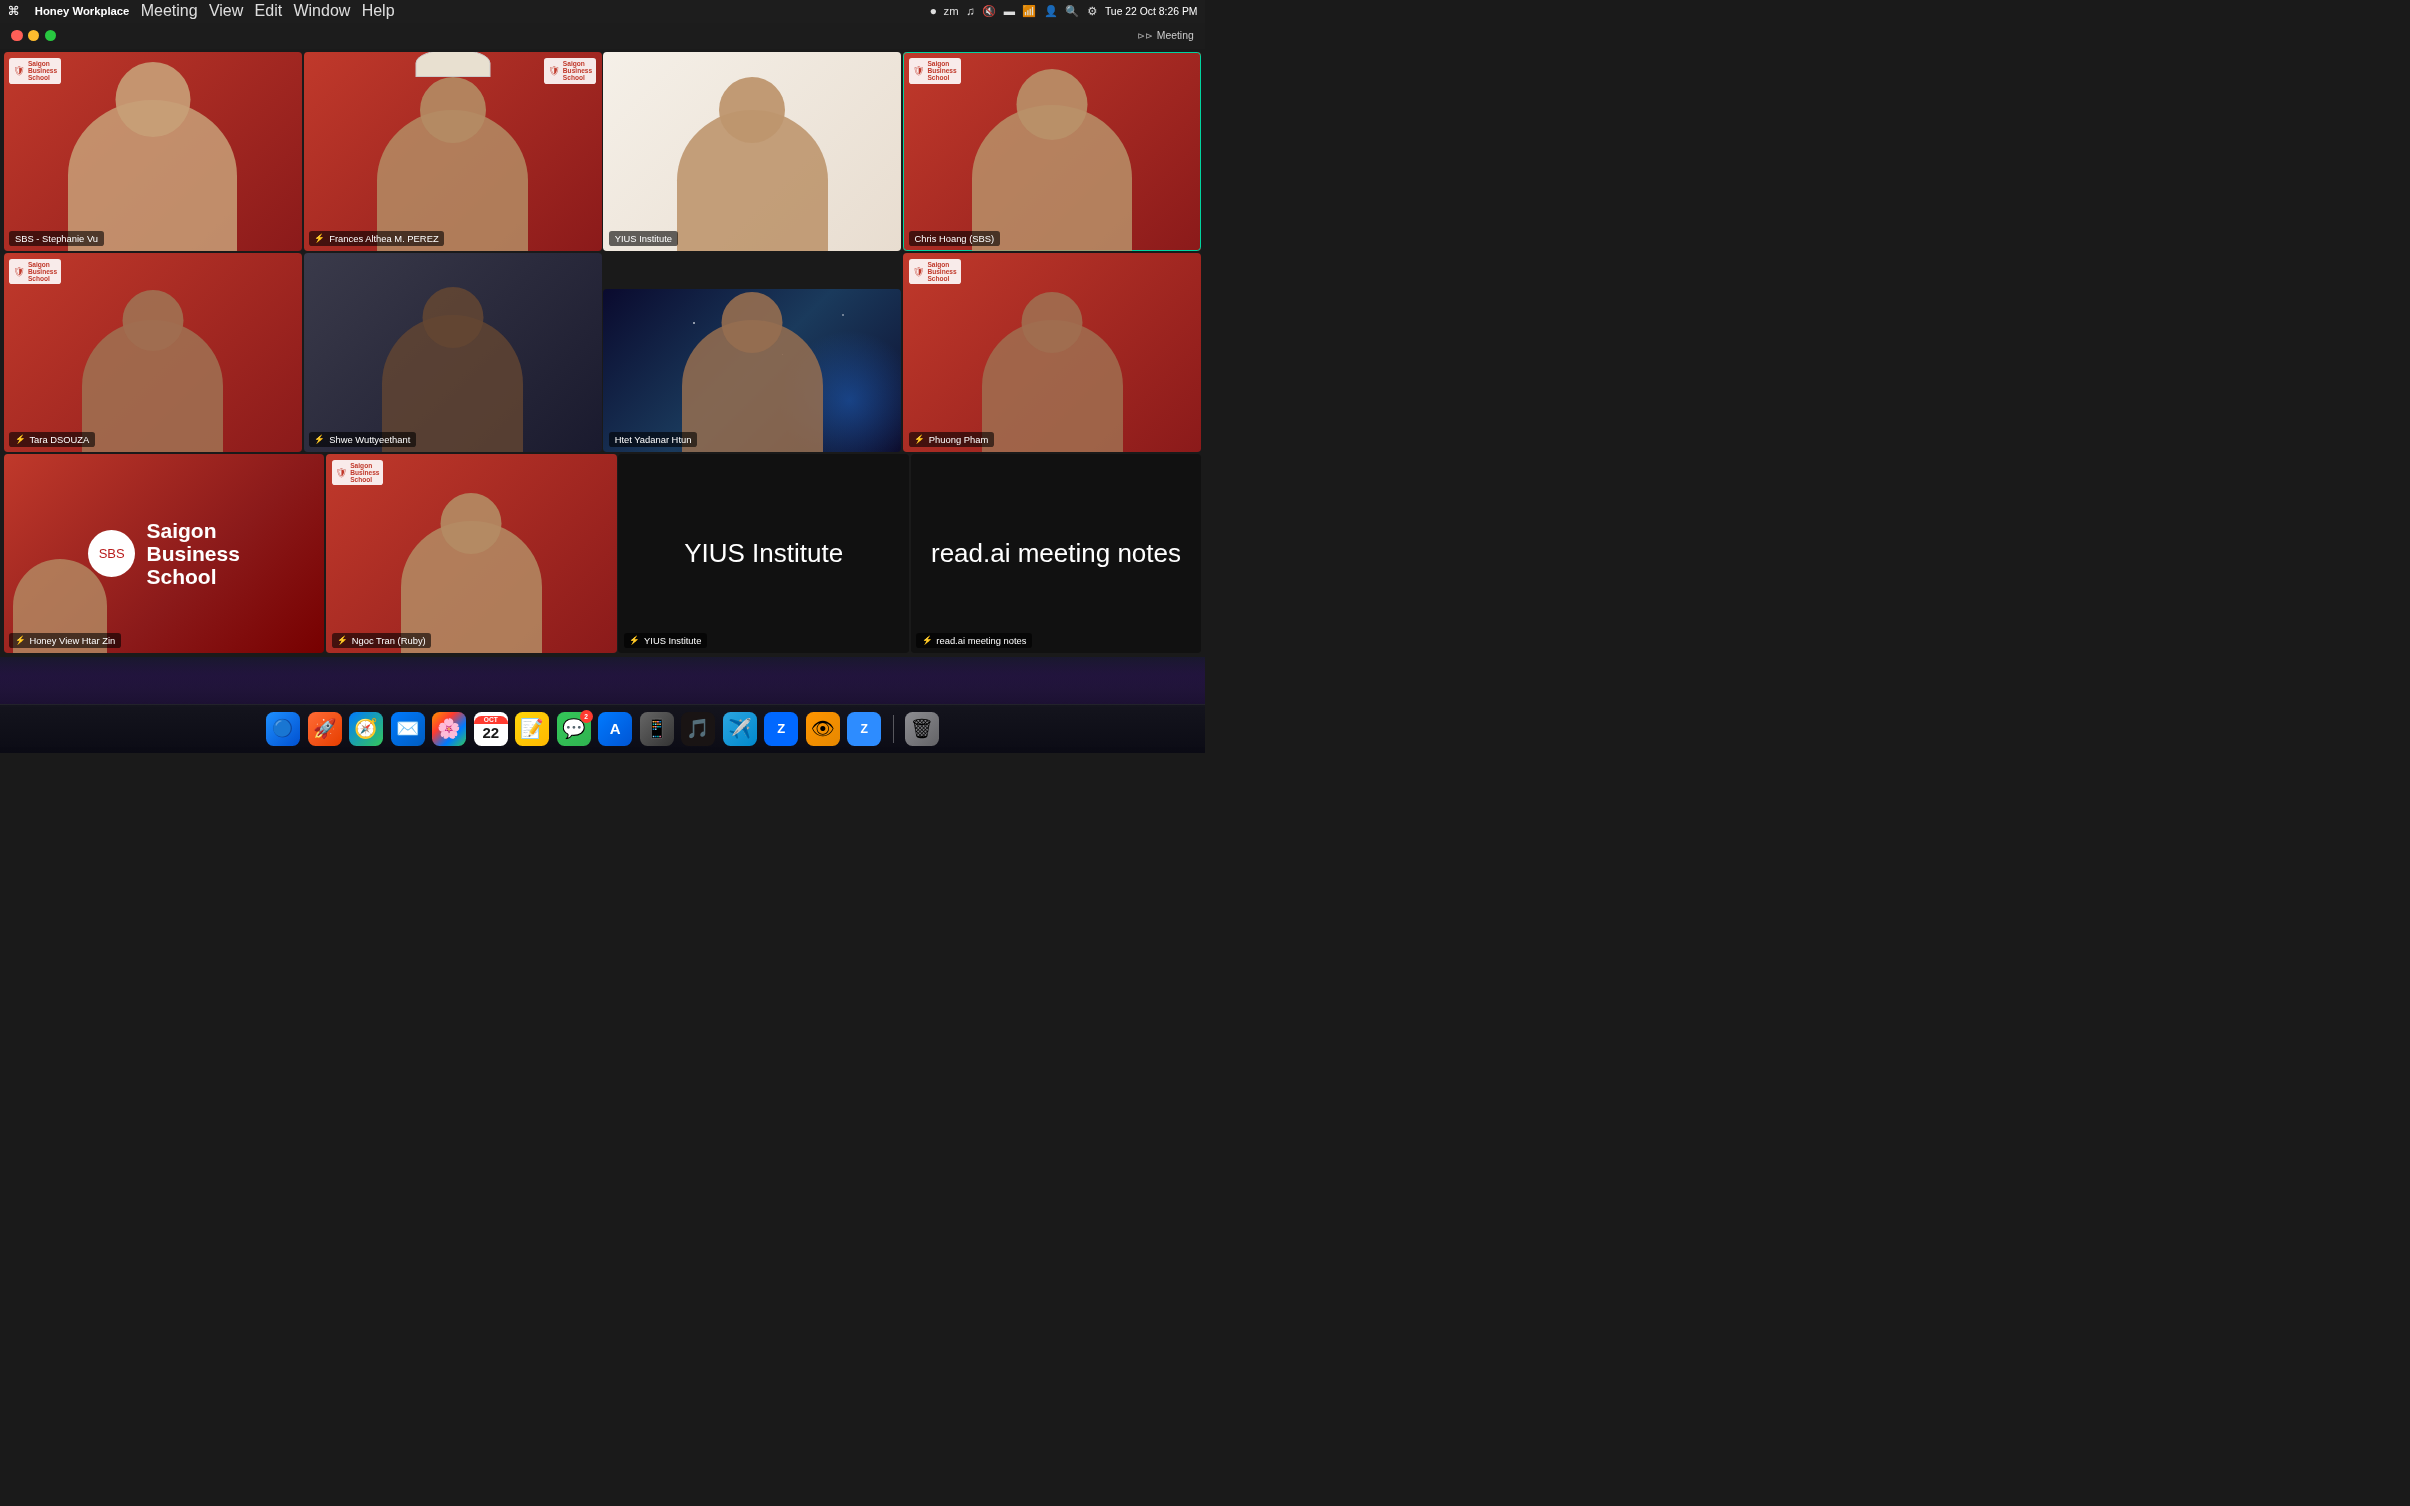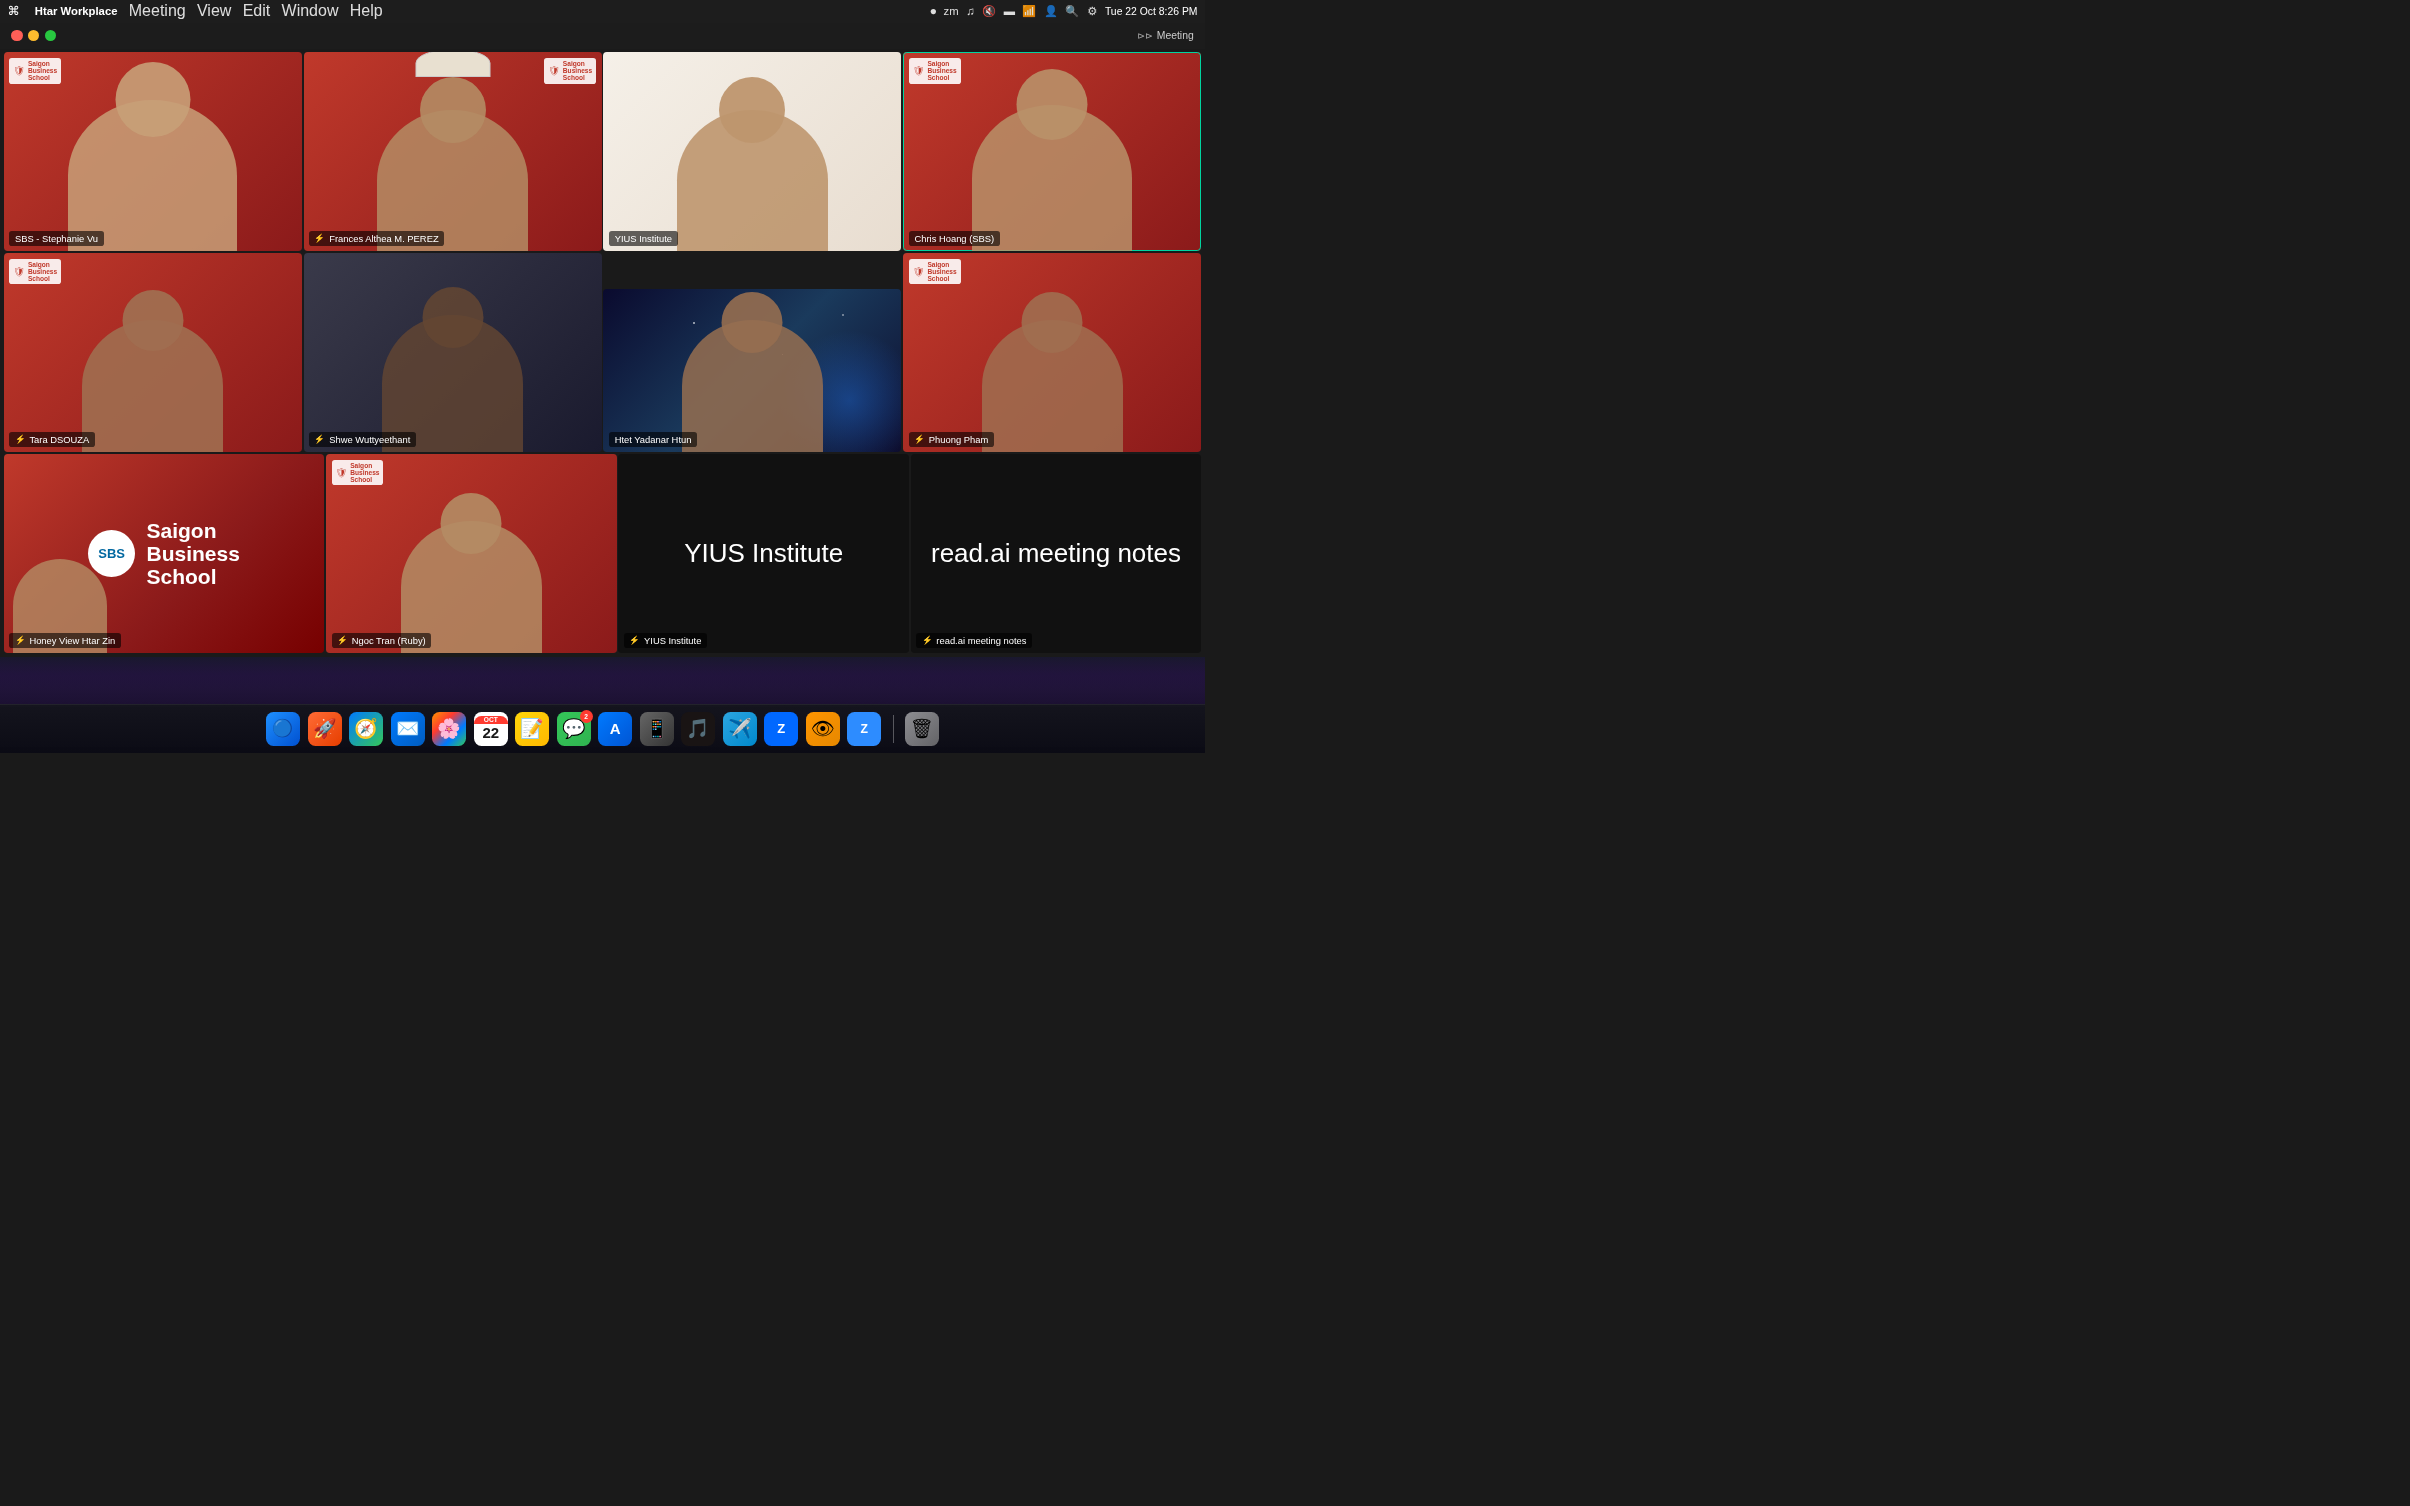--- a/index.html
+++ b/index.html
@@ -194,22 +194,22 @@
     }
     .sbs-promo-logo {
       background: #fff;
       border-radius: 50%;
       width: 47px;
       height: 47px;
       display: flex;
       align-items: center;
       justify-content: center;
       font-size: 13px;
-      font-weight: bold;
-      color: #0369a1;
+      font-weight: normal;
+      color: #b91c1c;
       flex-shrink: 0;
     }
     .sbs-promo-text {
       color: #fff;
       font-size: 21px;
       font-weight: 700;
       line-height: 1.1;
     }
 
     
@@ -271,21 +271,21 @@
     .row1 { height: 179px; }
     .row2 { height: 165px; }
     .row3 { height: 165px; }
   </style>
 </head>
 <body>
 
 <div class="menubar">
   <div class="menubar-left">
     <span class="apple-logo">⌘</span>
-    <span class="app-name">Htar Workplace</span>
+    <span class="app-name">Honey Workplace</span>
     <span class="menu-item">Meeting</span>
     <span class="menu-item">View</span>
     <span class="menu-item">Edit</span>
     <span class="menu-item">Window</span>
     <span class="menu-item">Help</span>
   </div>
   <div class="menubar-right">
     <span class="menubar-icon">⏺</span>
     <span class="menubar-icon">zm</span>
     <span class="menubar-icon">♫</span>

